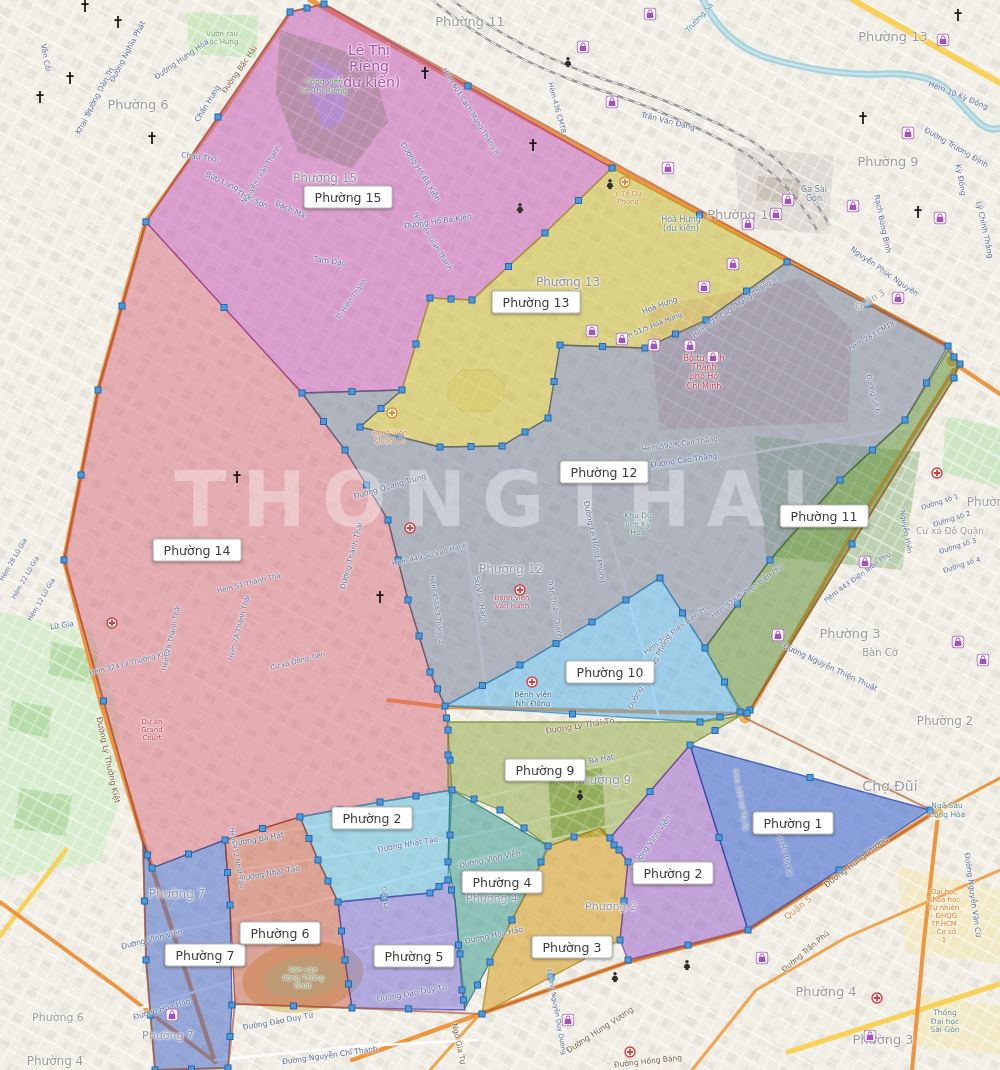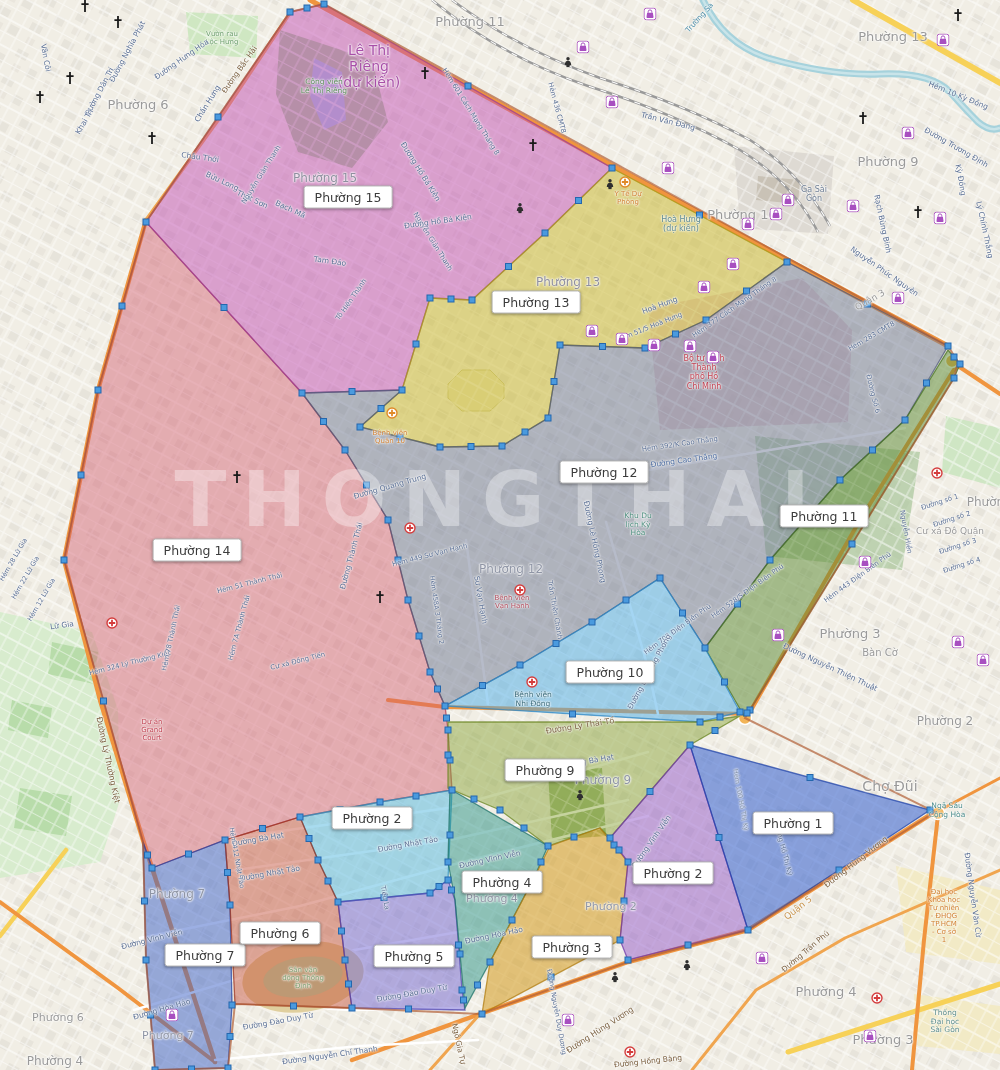--- a/index.html
+++ b/index.html
@@ -345,21 +345,21 @@
       <div class="mtext" style="font-size: 9px; color: rgb(154, 154, 154); left: 870px; top: 300px; transform: translate(-50%, -50%) rotate(-30deg);">Quận 3</div>
       <div class="mtext" style="font-size: 13px; color: rgb(154, 154, 154); left: 826px; top: 992px; transform: translate(-50%, -50%) rotate(0deg);">Phường 4</div>
       <div class="mtext" style="font-size: 13px; color: rgb(154, 154, 154); left: 883px; top: 1040px; transform: translate(-50%, -50%) rotate(0deg);">Phường 3</div>
       <div class="mtext" style="font-size: 7.5px; color: rgb(95, 143, 143); left: 945px; top: 1022px; transform: translate(-50%, -50%) rotate(0deg);">Thống
 Đại học
 Sài Gòn</div>
       <div class="mtext" style="font-size: 11px; color: rgb(154, 154, 154); left: 58px; top: 1018px; transform: translate(-50%, -50%) rotate(0deg);">Phường 6</div>
       <div class="mtext" style="font-size: 12px; color: rgb(154, 154, 154); left: 55px; top: 1062px; transform: translate(-50%, -50%) rotate(0deg);">Phường 4</div>
       <div class="mtext" style="font-size: 7px; color: rgb(127, 159, 111); left: 303px; top: 978px; transform: translate(-50%, -50%) rotate(0deg);">Sân vận
 động Thống
-Định</div>
+Nhất</div>
       <div class="mtext" style="font-size: 7px; color: rgb(192, 64, 80); left: 152px; top: 730px; transform: translate(-50%, -50%) rotate(0deg);">Dự án
 Grand
 Court</div>
       <div class="mtext" style="font-size: 7.5px; color: rgb(90, 111, 148); left: 45px; top: 58px; transform: translate(-50%, -50%) rotate(80deg);">Vân Côi</div>
       <div class="mtext" style="font-size: 7.5px; color: rgb(90, 111, 148); left: 128px; top: 52px; transform: translate(-50%, -50%) rotate(-62deg);">Đường Nghĩa Phát</div>
       <div class="mtext" style="font-size: 7.5px; color: rgb(90, 111, 148); left: 100px; top: 92px; transform: translate(-50%, -50%) rotate(-62deg);">Đường Dân Trí</div>
       <div class="mtext" style="font-size: 7.5px; color: rgb(90, 111, 148); left: 182px; top: 60px; transform: translate(-50%, -50%) rotate(-35deg);">Đường Hưng Hóa</div>
       <div class="mtext" style="font-size: 7.5px; color: rgb(90, 111, 148); left: 208px; top: 104px; transform: translate(-50%, -50%) rotate(-58deg);">Chấn Hưng</div>
       <div class="mtext" style="font-size: 7.5px; color: rgb(122, 95, 63); left: 240px; top: 70px; transform: translate(-50%, -50%) rotate(-55deg);">Đường Bắc Hải</div>
       <div class="mtext" style="font-size: 7.5px; color: rgb(90, 111, 148); left: 85px; top: 122px; transform: translate(-50%, -50%) rotate(-60deg);">Khai Trí</div>

